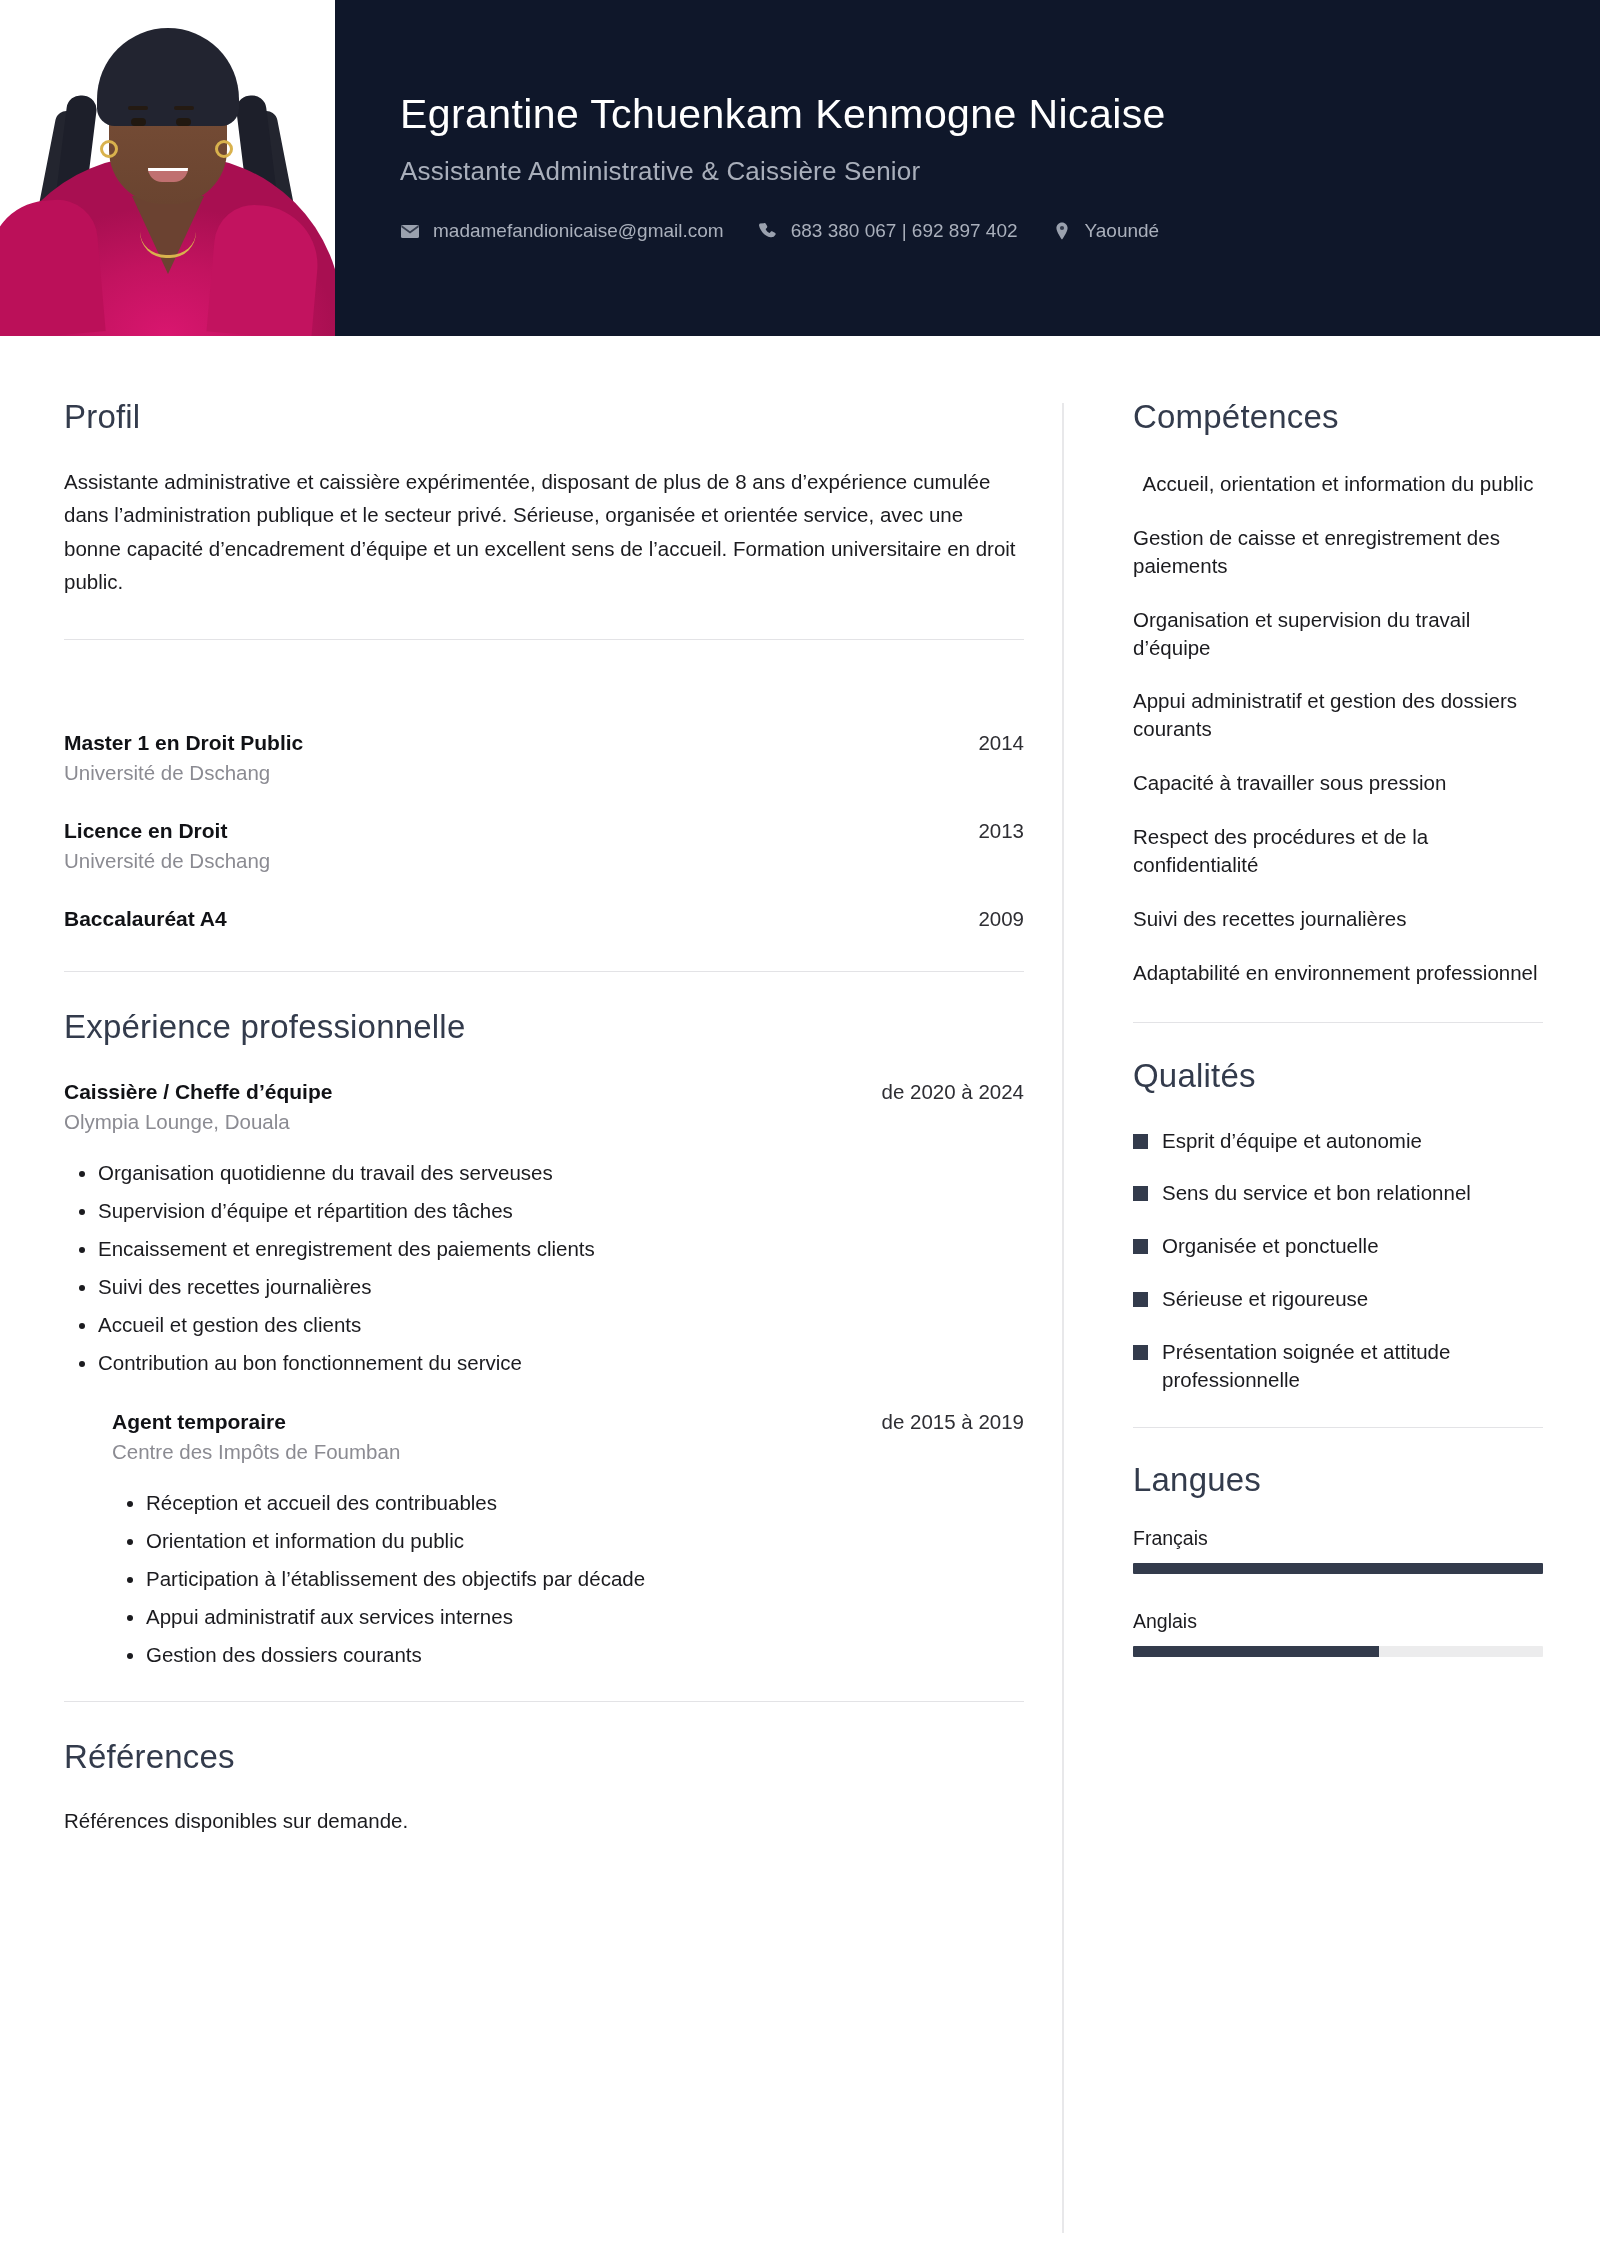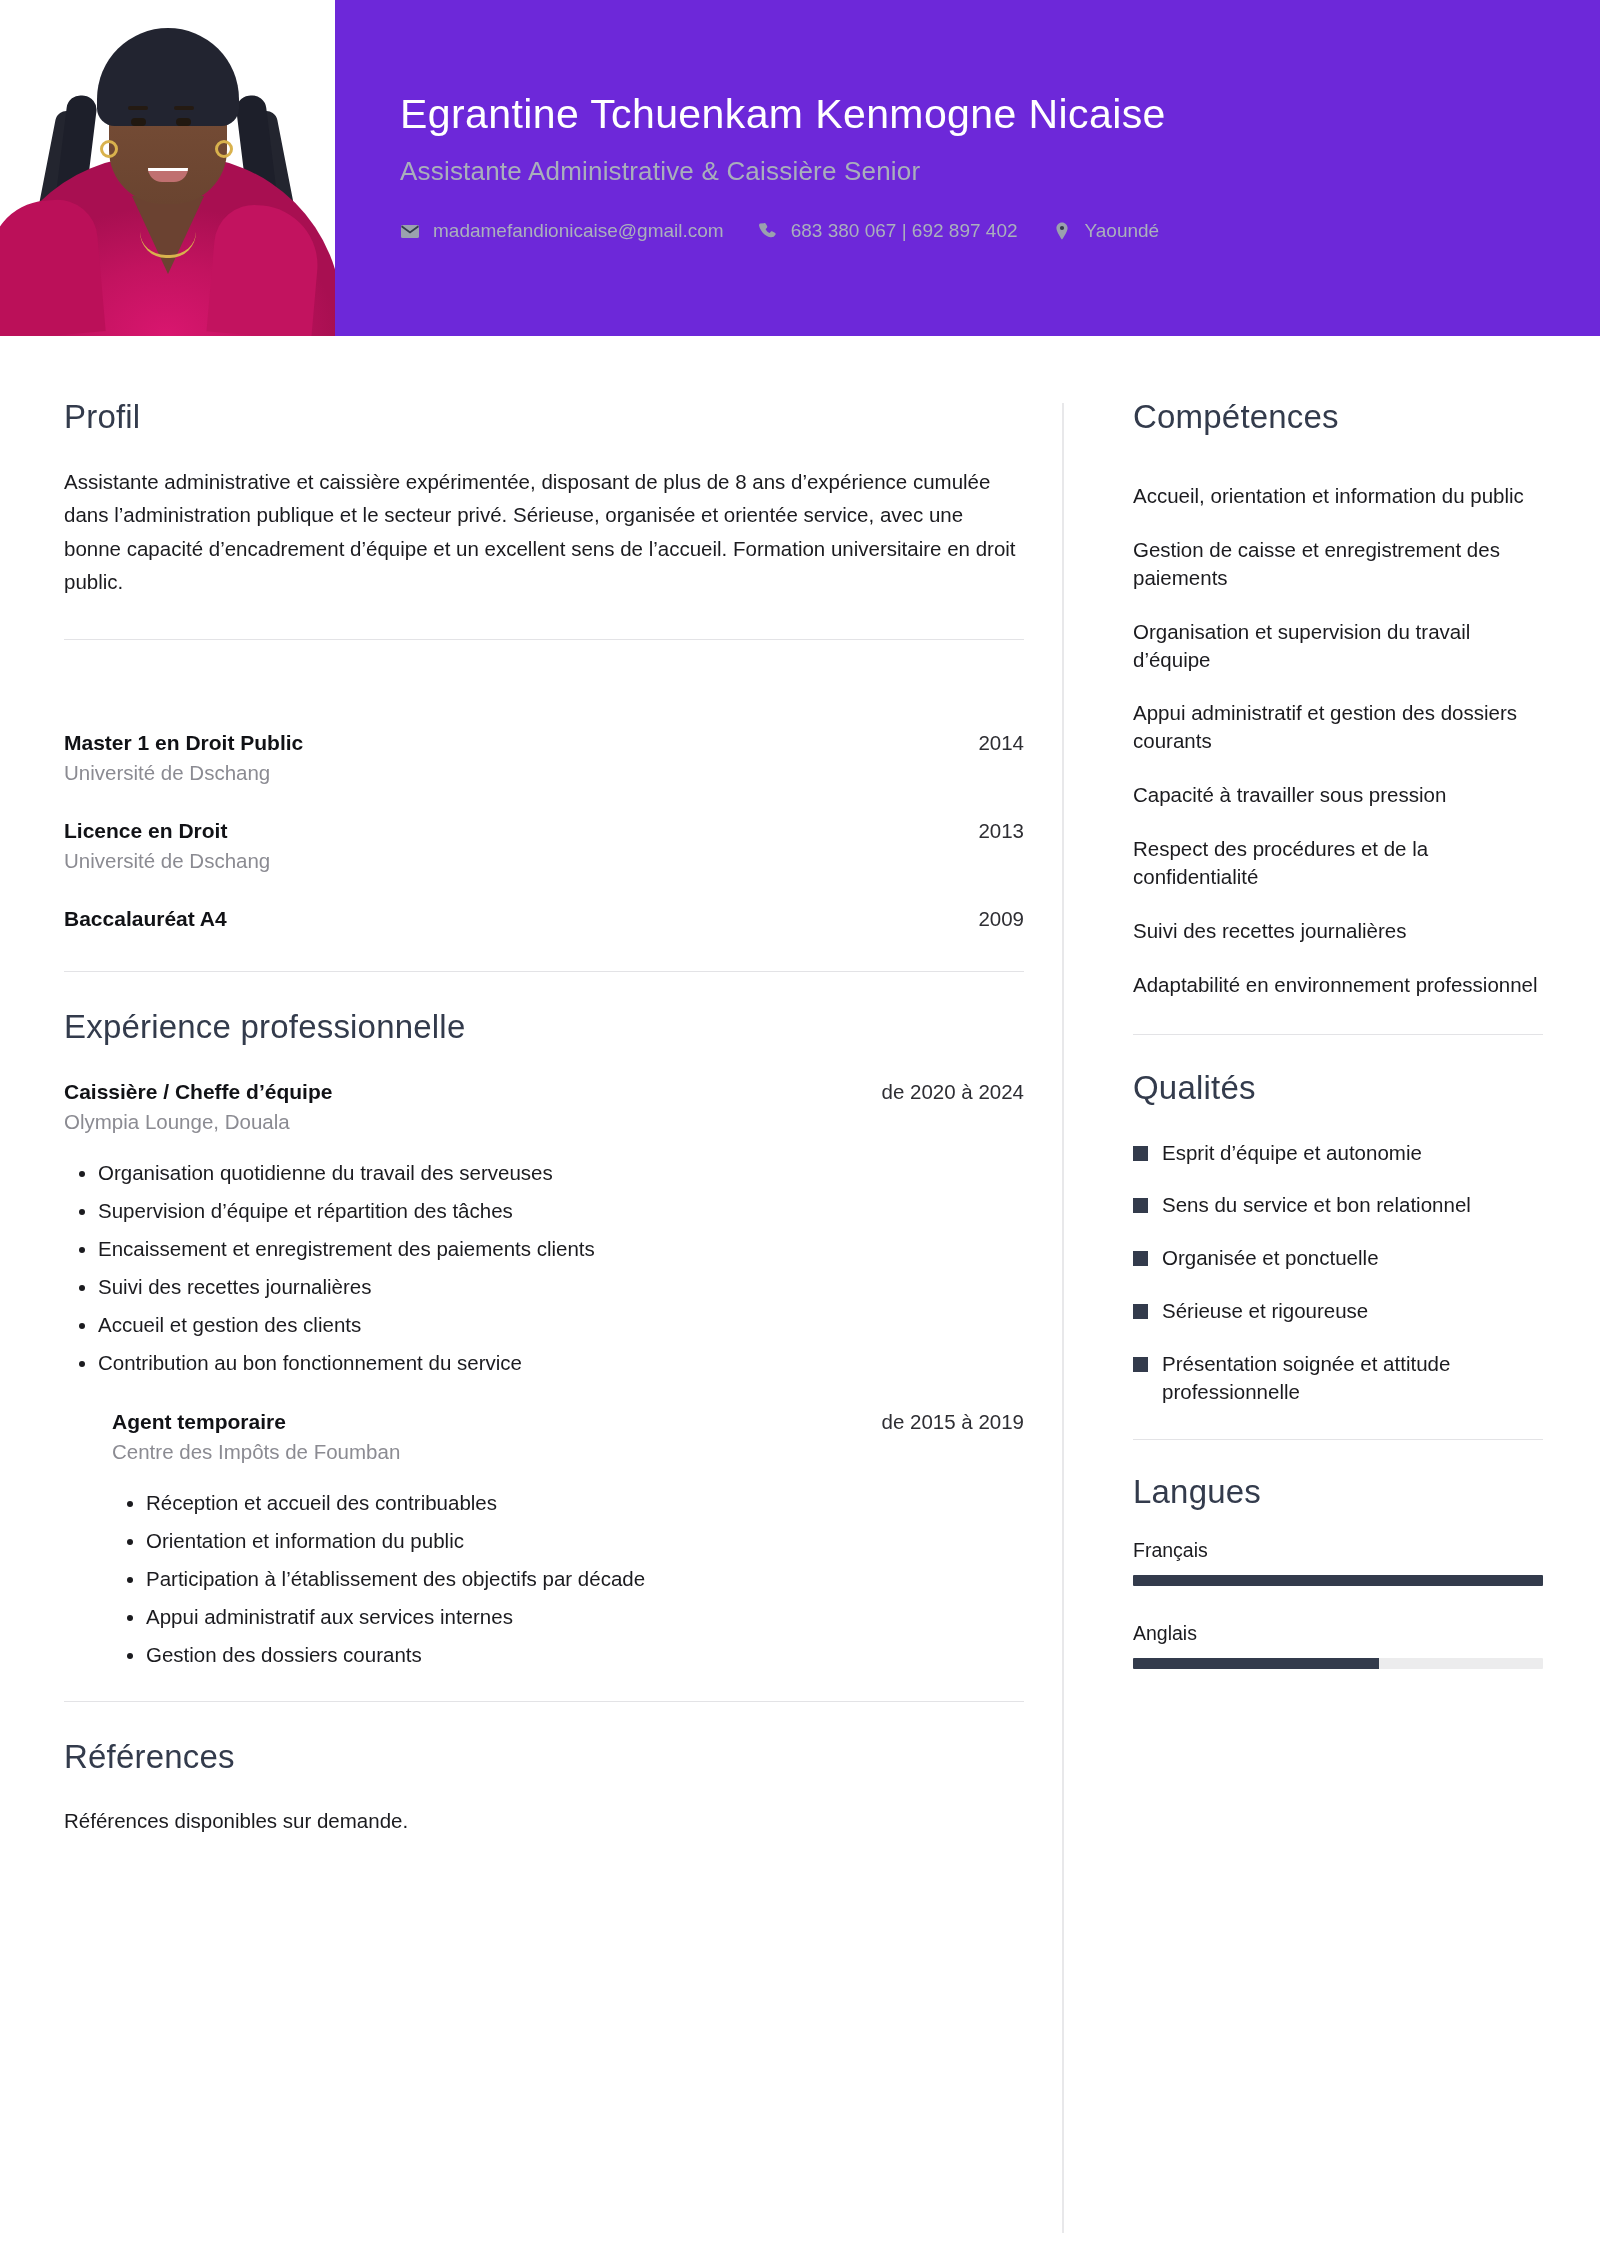--- a/index.html
+++ b/index.html
@@ -41,21 +41,21 @@
   .ph-browL, .ph-browR { position:absolute; top:106px; width:20px; height:4px; background:#241a12; border-radius:3px; }
   .ph-browL { left:128px; } .ph-browR { left:174px; }
   .ph-mouth { position:absolute; left:50%; top:168px; transform:translateX(-50%); width:40px; height:14px;
               background:#c07070; border-radius:0 0 22px 22px; box-shadow:inset 0 3px 0 #ffffff; }
   .ph-earrL, .ph-earrR { position:absolute; top:140px; width:18px; height:18px; border:3px solid #d9b24d; border-radius:50%; }
   .ph-earrL { left:100px; } .ph-earrR { right:102px; }
   .ph-chain { position:absolute; left:50%; top:232px; transform:translateX(-50%); width:56px; height:26px;
               border-bottom:3px solid #d9b24d; border-radius:0 0 40px 40px; }
 
   .header-main {
-    flex:1; background:#6d28d9; color:#ffffff;
+    flex:1; background:#0f172a; color:#ffffff;
     padding:92px 0 0 65px; position:relative;
   }
   .name { font-size:41px; font-weight:400; letter-spacing:.4px; color:#ffffff; line-height:1.1; }
   .role { margin-top:19px; font-size:26px; font-weight:400; color:#a9afbb; letter-spacing:.2px; }
   .contact-row { margin-top:33px; display:flex; align-items:center; gap:34px; }
   .contact-item { display:flex; align-items:center; gap:13px; font-size:19px; color:#aab0bc; white-space:nowrap; }
   .cicon { display:inline-flex; width:20px; height:20px; align-items:center; justify-content:center; color:#9aa1ae; }
   .cicon svg { display:block; }
 
   
@@ -239,21 +239,21 @@
         <h2 class="sec">Références</h2>
         <p class="profile-text" style="margin-top:28px;">Références disponibles sur demande.</p>
       </section>
 
     </div>
 
     <div class="col-right">
 
       <section style="padding-top:62px;">
         <h2 class="sec">Compétences</h2>
-        <div class="skill" style="margin-top:46px;">Accueil, orientation et information du public</div>
+        <div class="skill" style="margin-top:34px;text-align:center;">Accueil, orientation et information du public</div>
         <div class="skill">Gestion de caisse et enregistrement des paiements</div>
         <div class="skill">Organisation et supervision du travail d’équipe</div>
         <div class="skill">Appui administratif et gestion des dossiers courants</div>
         <div class="skill">Capacité à travailler sous pression</div>
         <div class="skill">Respect des procédures et de la confidentialité</div>
         <div class="skill">Suivi des recettes journalières</div>
         <div class="skill">Adaptabilité en environnement professionnel</div>
       </section>
       <div class="sec-rule" style="margin-top:35px;"></div>
 

